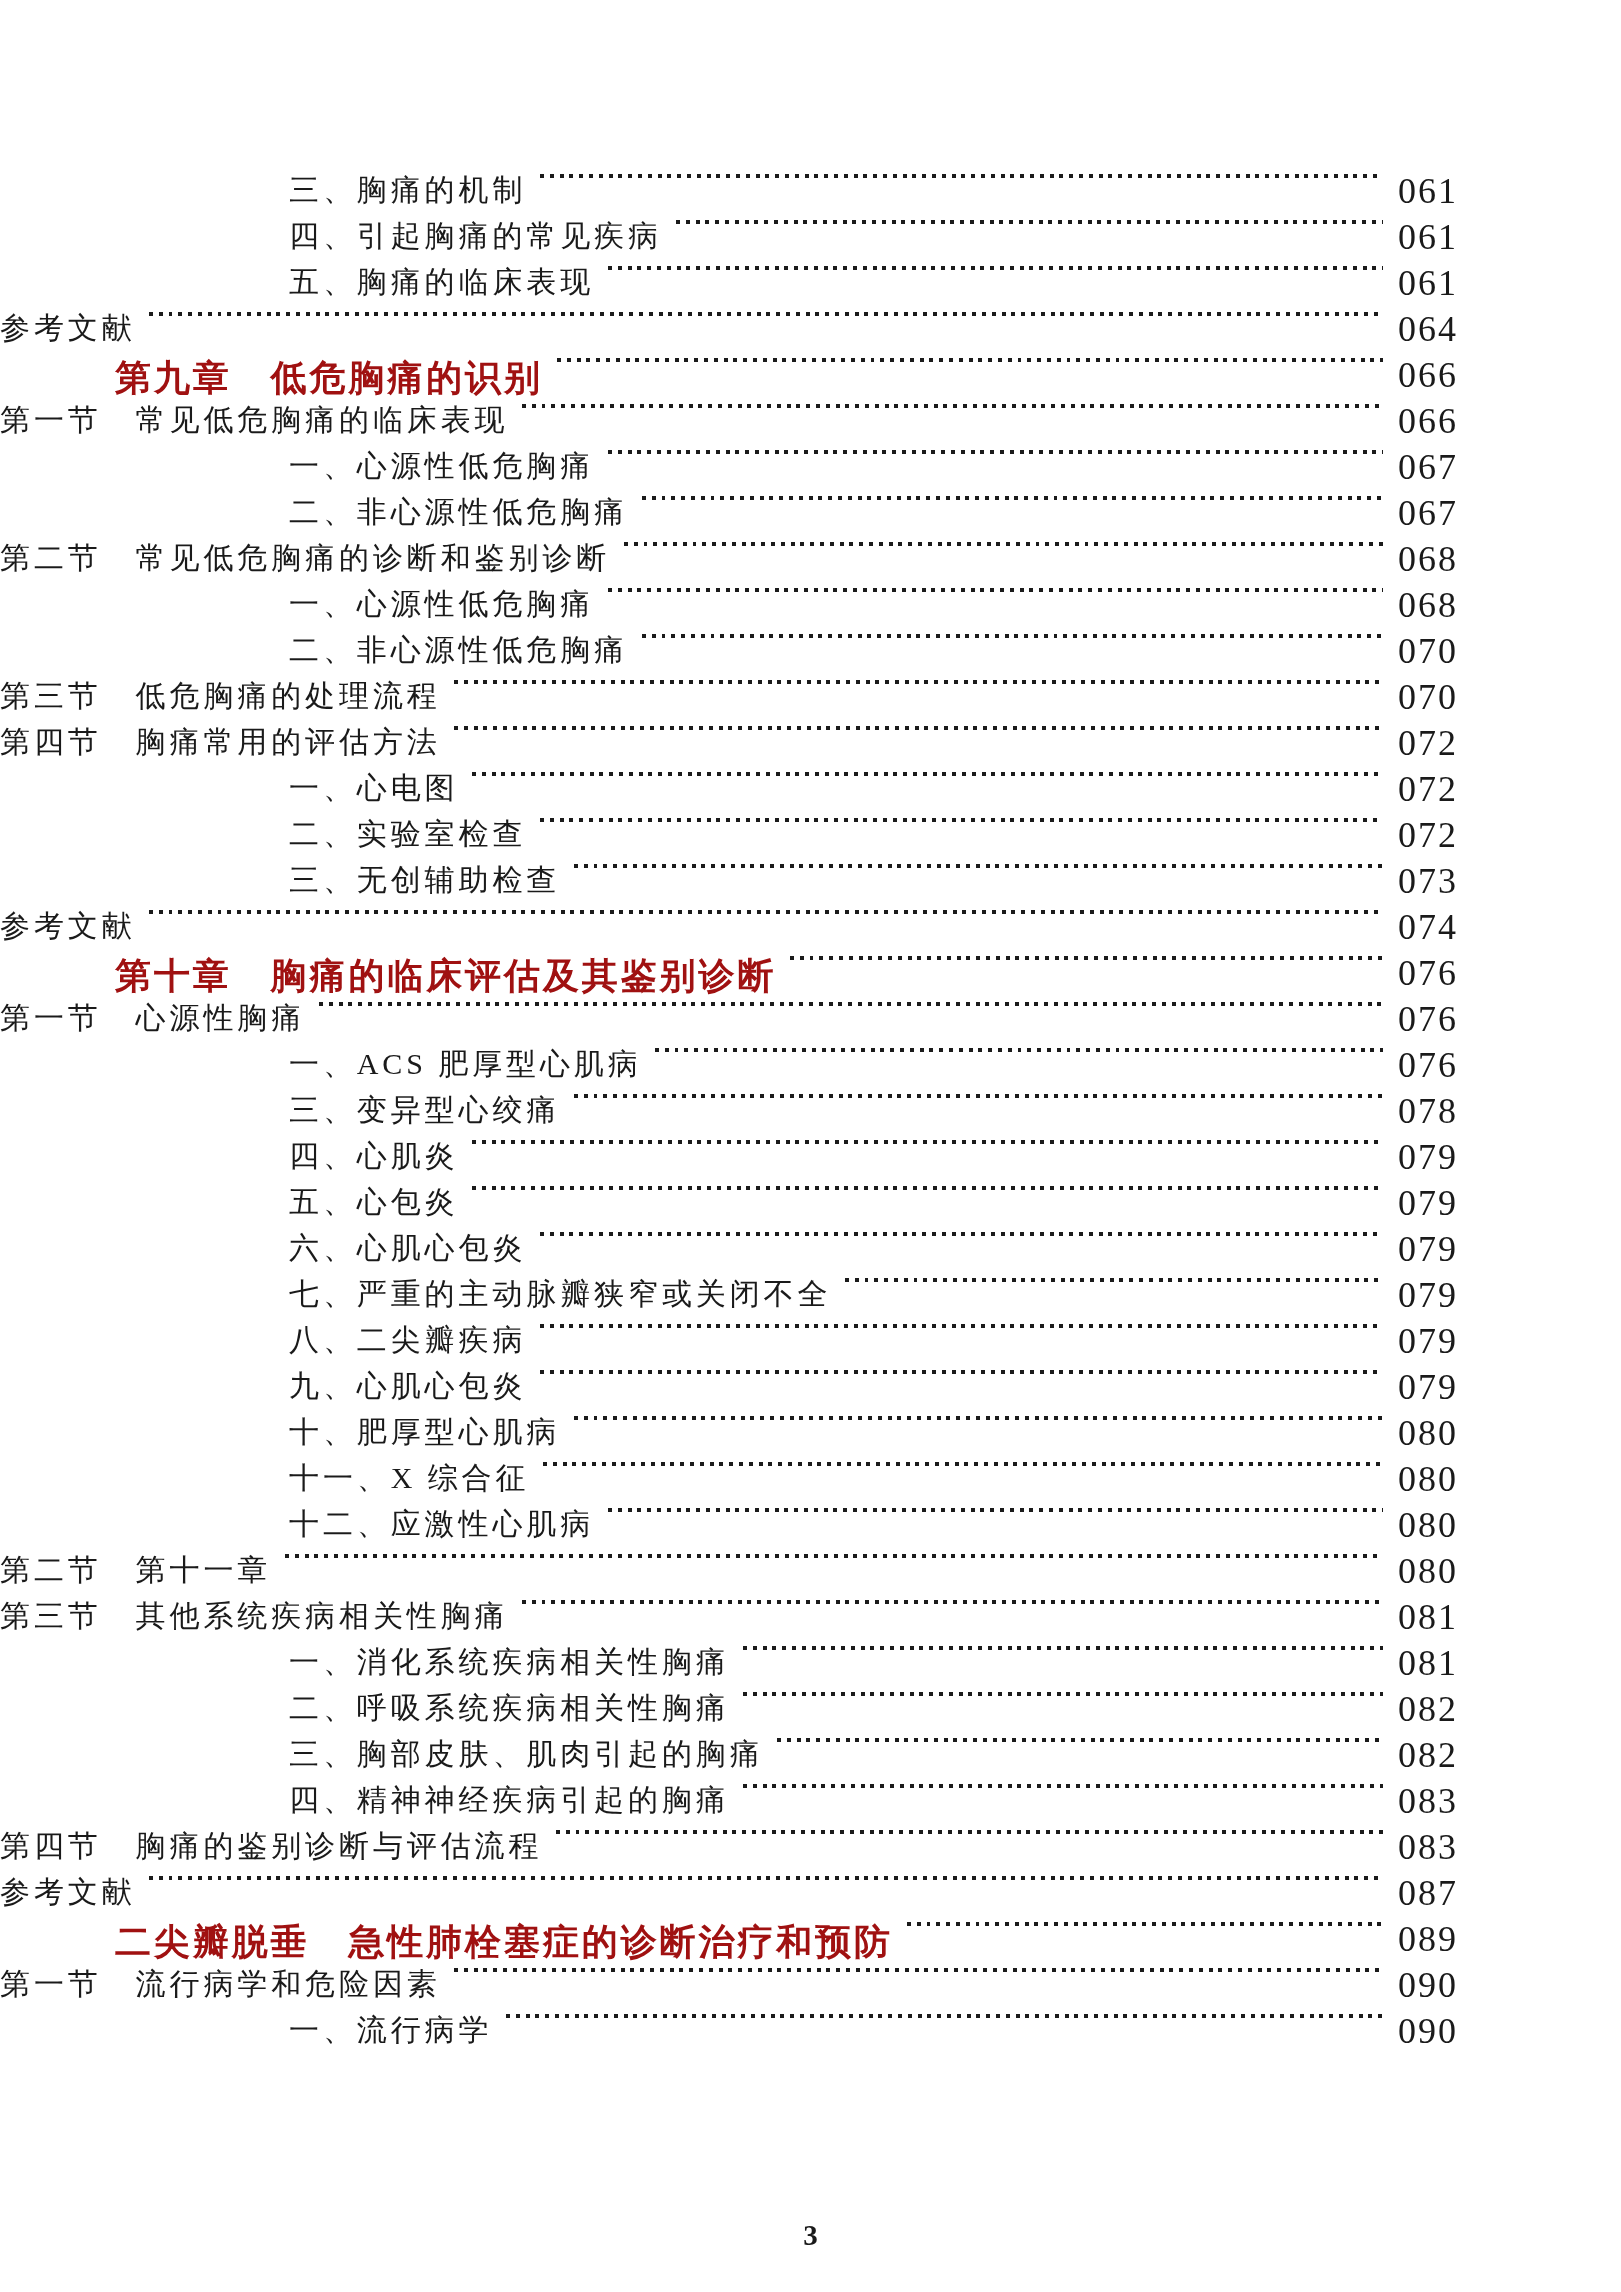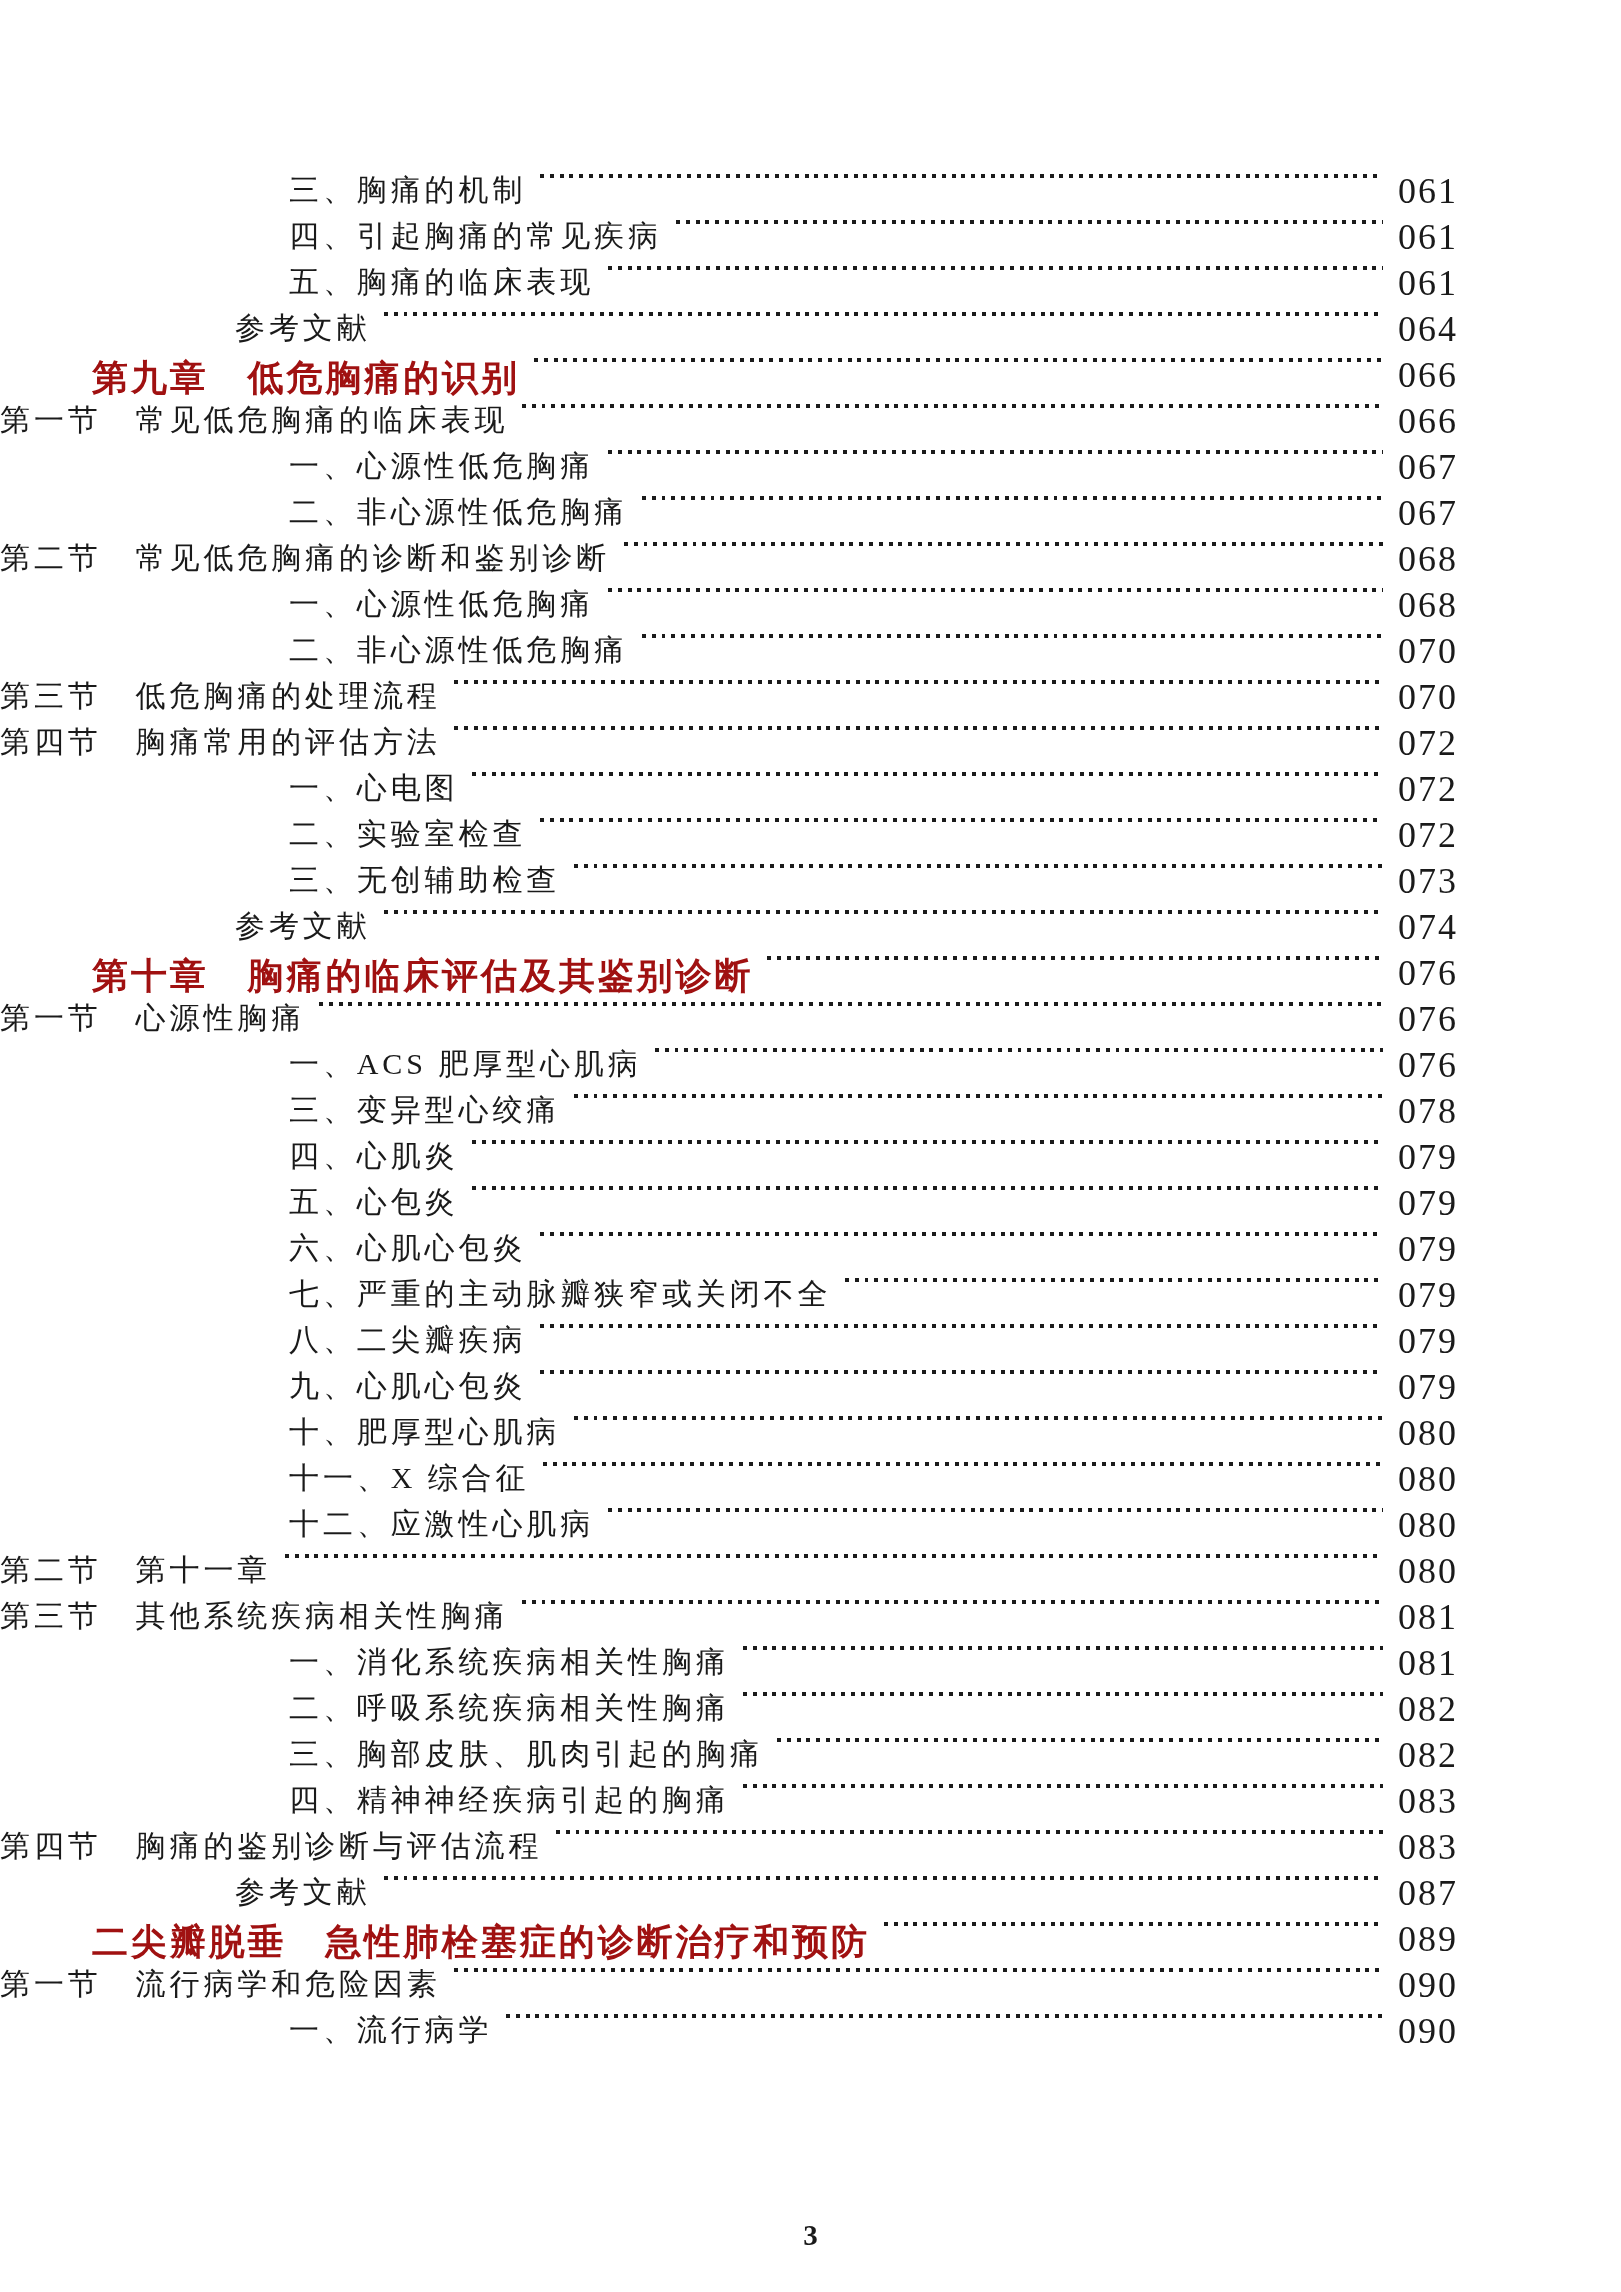--- a/index.html
+++ b/index.html
@@ -15,23 +15,23 @@
     background: #ffffff;
     padding-top: 170px;
     padding-right: 163px;
     overflow: hidden;
   }
   .toc-row {
     display: flex;
     align-items: flex-start;
     height: 46px;
   }
-  .level-chapter { padding-left: 92px; }
+  .level-chapter { padding-left: 115px; }
   .level-section { }
-  .level-ref     { padding-left: 235px; }
+  .level-ref     { }
   .level-item    { padding-left: 289px; }
   .toc-label {
     font-size: 30px;
     letter-spacing: 3.9px;
     white-space: pre;
     flex-shrink: 0;
   }
   .level-chapter .toc-label {
     font-size: 36px;
     font-weight: bold;

